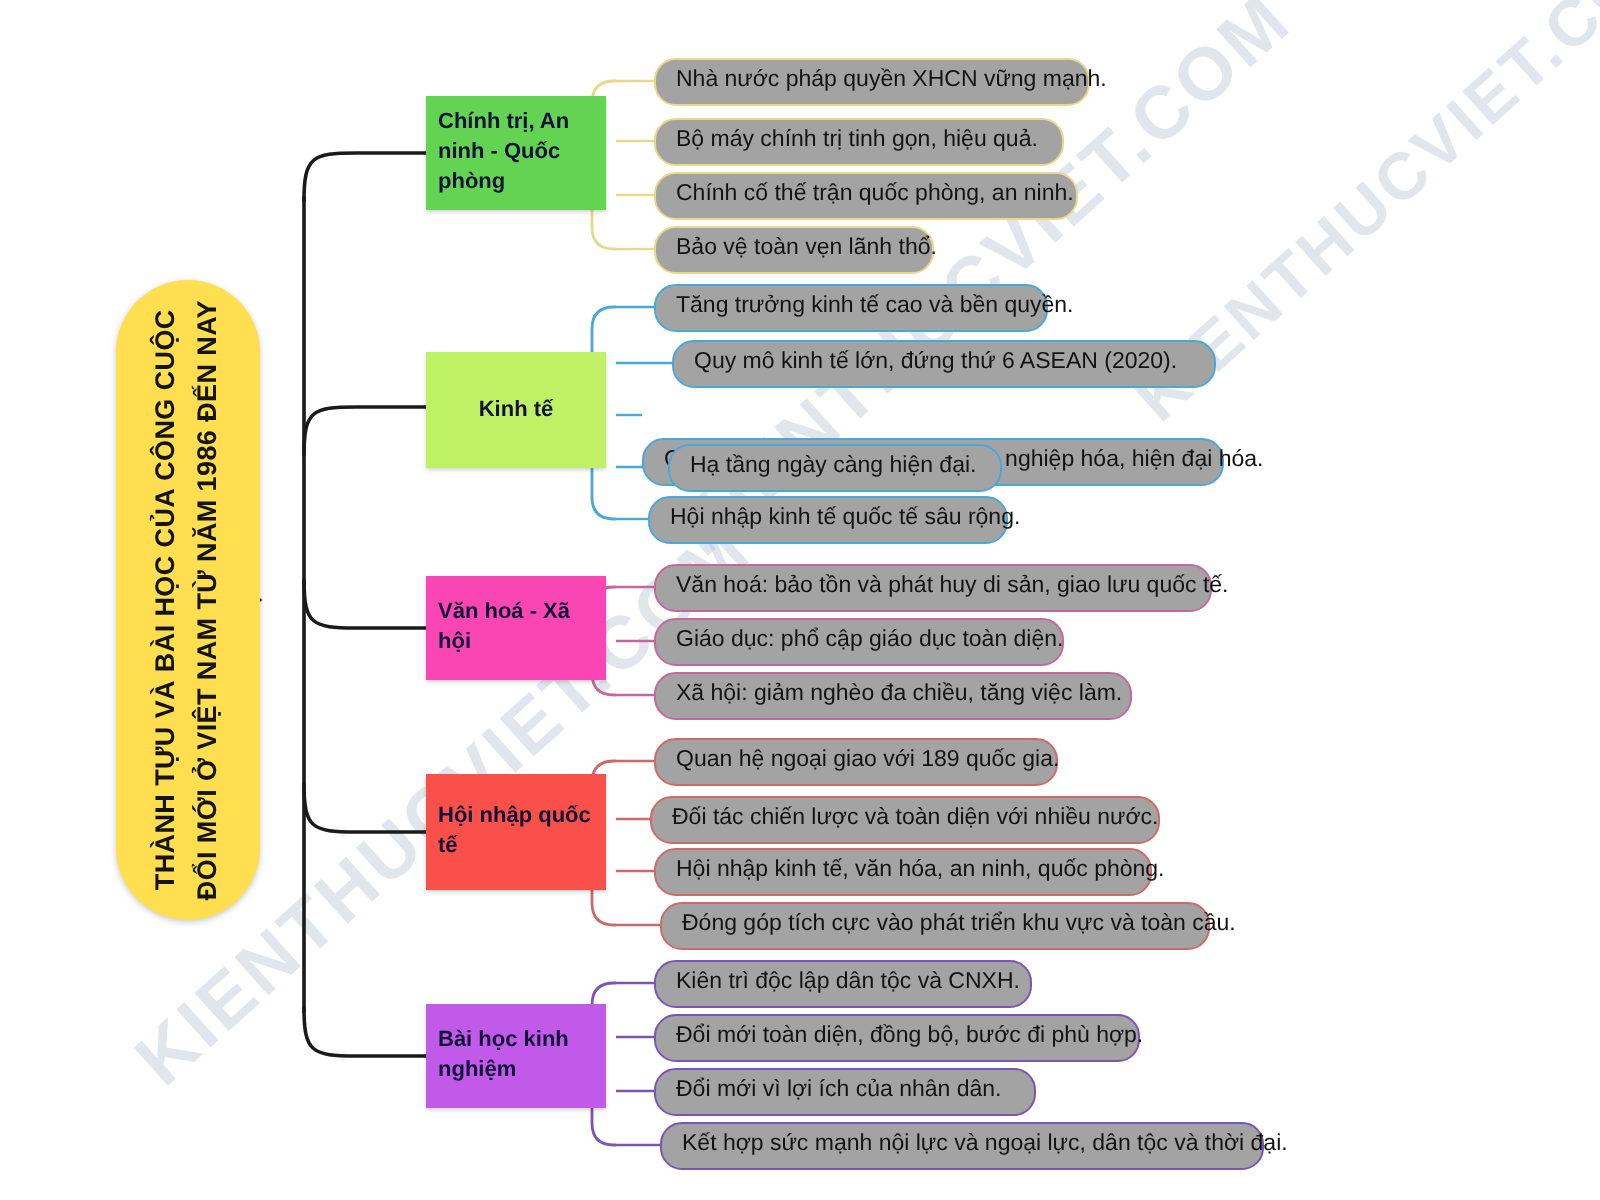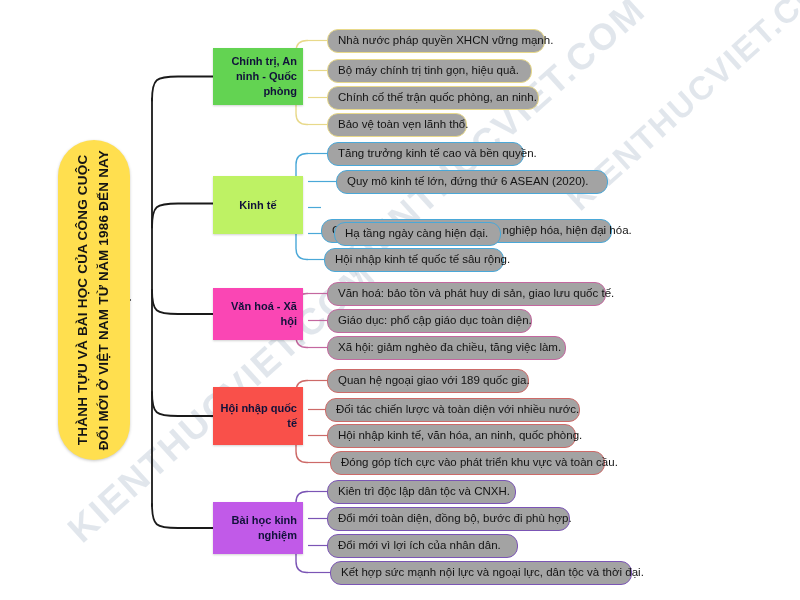--- a/index.html
+++ b/index.html
@@ -50,21 +50,21 @@
     line-height:1.55;
     color:#141414;
     letter-spacing:.2px;
     white-space:pre-line;
   }
 
   
   .branch-node{
     position:absolute;
     display:flex;align-items:center;justify-content:center;
-    text-align:right;
+    text-align:left;
     font-size:11px;
     font-weight:700;
     line-height:1.35;
     color:#11113a;
     box-shadow:0 1px 2px rgba(0,0,0,.18);
     padding:0 6px;
     box-sizing:border-box;
   }
 
   

